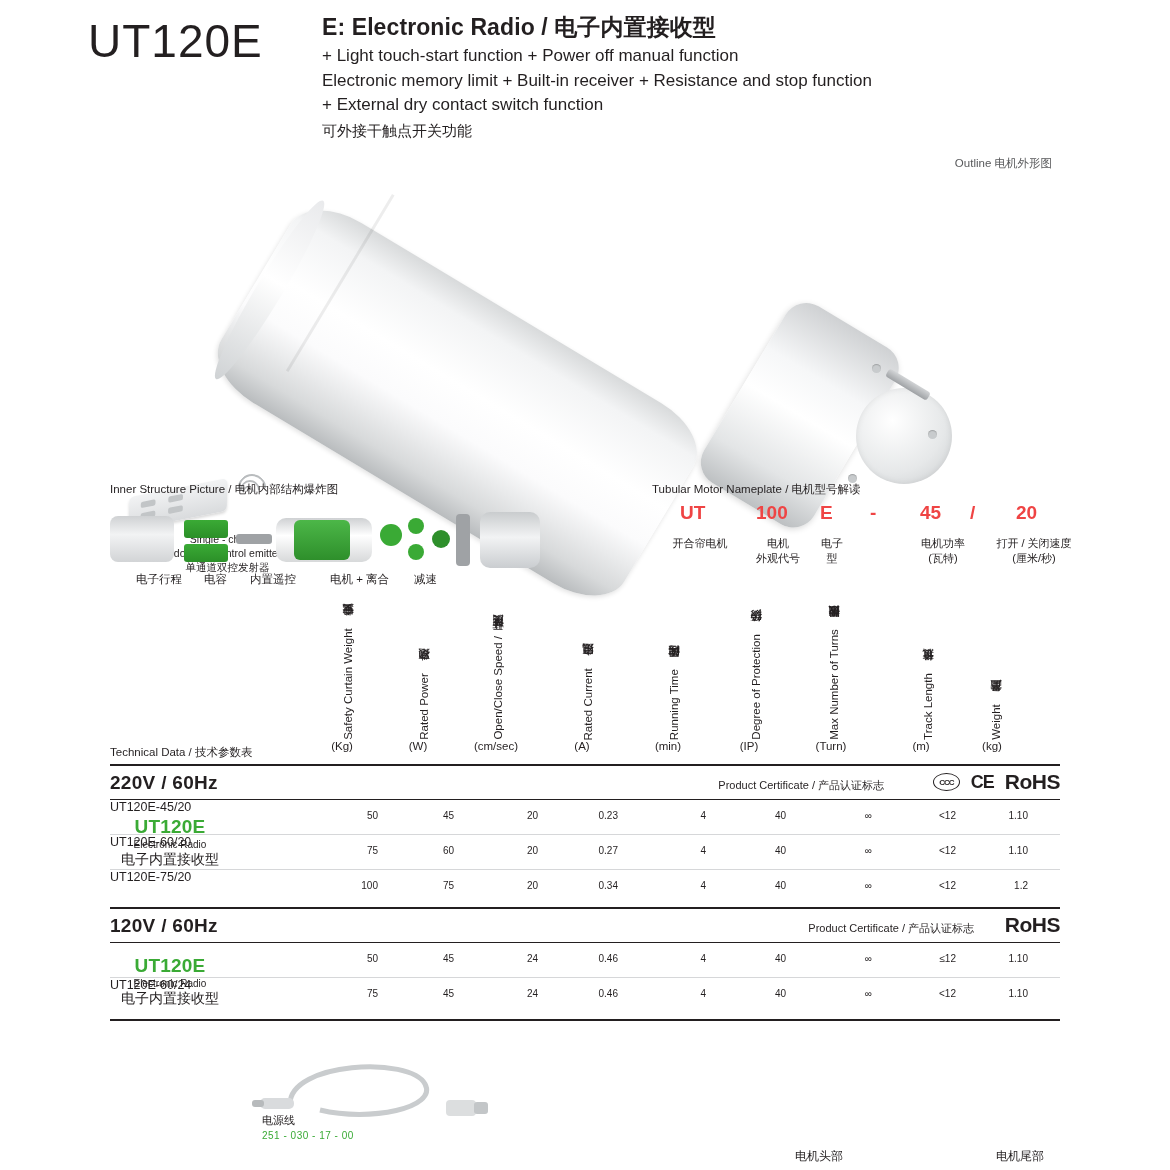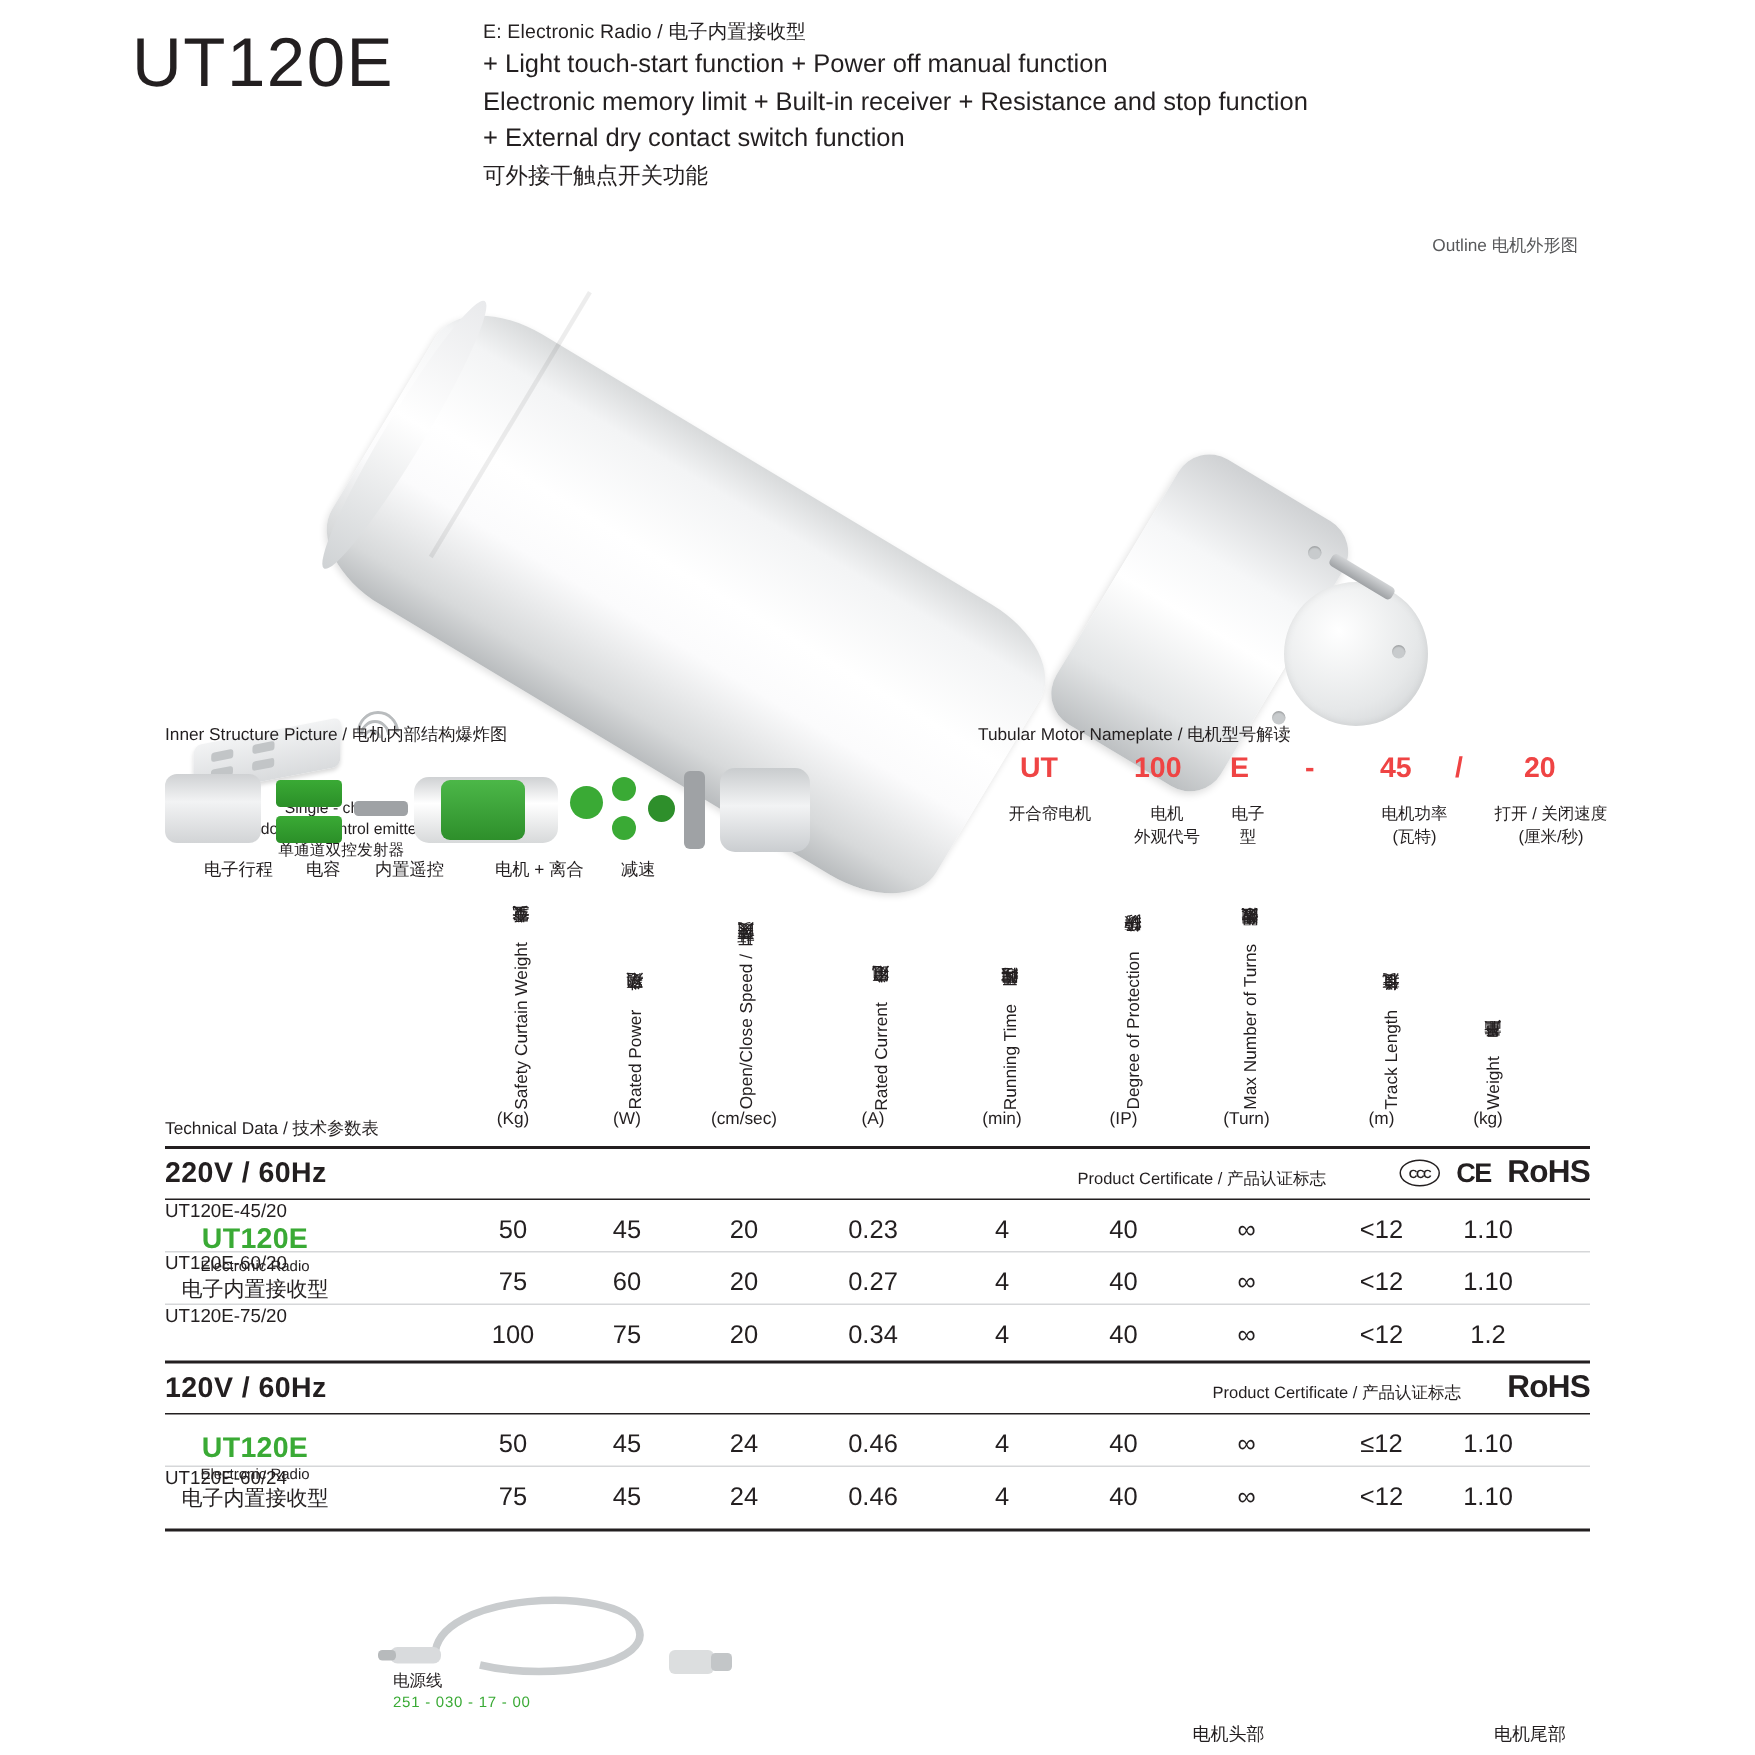--- a/index.html
+++ b/index.html
@@ -13,21 +13,21 @@
     overflow:hidden;
   }
   
   .header { position:absolute; left:0; top:0; width:1170px; height:160px; }
   .model-title {
     position:absolute; left:88px; top:14px;
     font-size:46px; letter-spacing:1px; font-weight:400; color:#231f20;
     font-family:"Liberation Sans", sans-serif;
   }
   .hdr-text { position:absolute; left:322px; top:12px; width:760px; }
-  .hdr-line1 { font-size:13px; font-weight:normal; color:#231f20; letter-spacing:0.1px; }
+  .hdr-line1 { font-size:23px; font-weight:bold; color:#231f20; letter-spacing:0.1px; }
   .hdr-en { font-size:17px; color:#231f20; line-height:22.5px; margin-top:2px; }
   .hdr-cn { font-size:15px; color:#231f20; line-height:22px; margin-top:3px; }
 
   .outline-label {
     position:absolute; right:118px; top:156px;
     font-size:11.5px; color:#58595b;
   }
 
   
   .motor-area { position:absolute; left:0; top:170px; width:1170px; height:300px; }
@@ -141,21 +141,21 @@
   }
   .volt-txt { font-size:19px; font-weight:bold; letter-spacing:0.3px; }
   .cert-txt { position:absolute; right:176px; top:12px; font-size:11px; color:#231f20; }
   .cert-marks { position:absolute; right:0; top:4px; display:flex; align-items:center; gap:11px; }
   .ccc { width:27px; height:18px; border:1.6px solid #231f20; border-radius:50%; font-size:8px; display:flex; align-items:center; justify-content:center; letter-spacing:-1px; font-weight:bold;}
   .ce { font-size:18px; font-weight:bold; letter-spacing:-1px; }
   .rohs { font-size:21px; font-weight:bold; letter-spacing:-0.5px; }
 
   .drow { position:relative; height:35px; border-bottom:1px solid #d6d7d9; }
   .drow:last-child { border-bottom:none; }
-  .drow .c { position:absolute; top:10px; font-size:17px; color:#231f20; text-align:center; }
+  .drow .c { position:absolute; top:10px; font-size:10px; color:#231f20; text-align:right; }
   .drow .model { left:120px; top:10px; text-align:left; font-size:12.5px; }
   .grp {
     position:absolute; left:0; width:120px; text-align:center;
   }
   .grp .g1 { font-size:19px; color:#3aaa35; font-weight:bold; letter-spacing:0.2px; }
   .grp .g2 { font-size:10px; color:#231f20; margin-top:1px; }
   .grp .g3 { font-size:14px; color:#231f20; margin-top:1px; }
   .blk-line { border-top:2px solid #231f20; }
 
   

